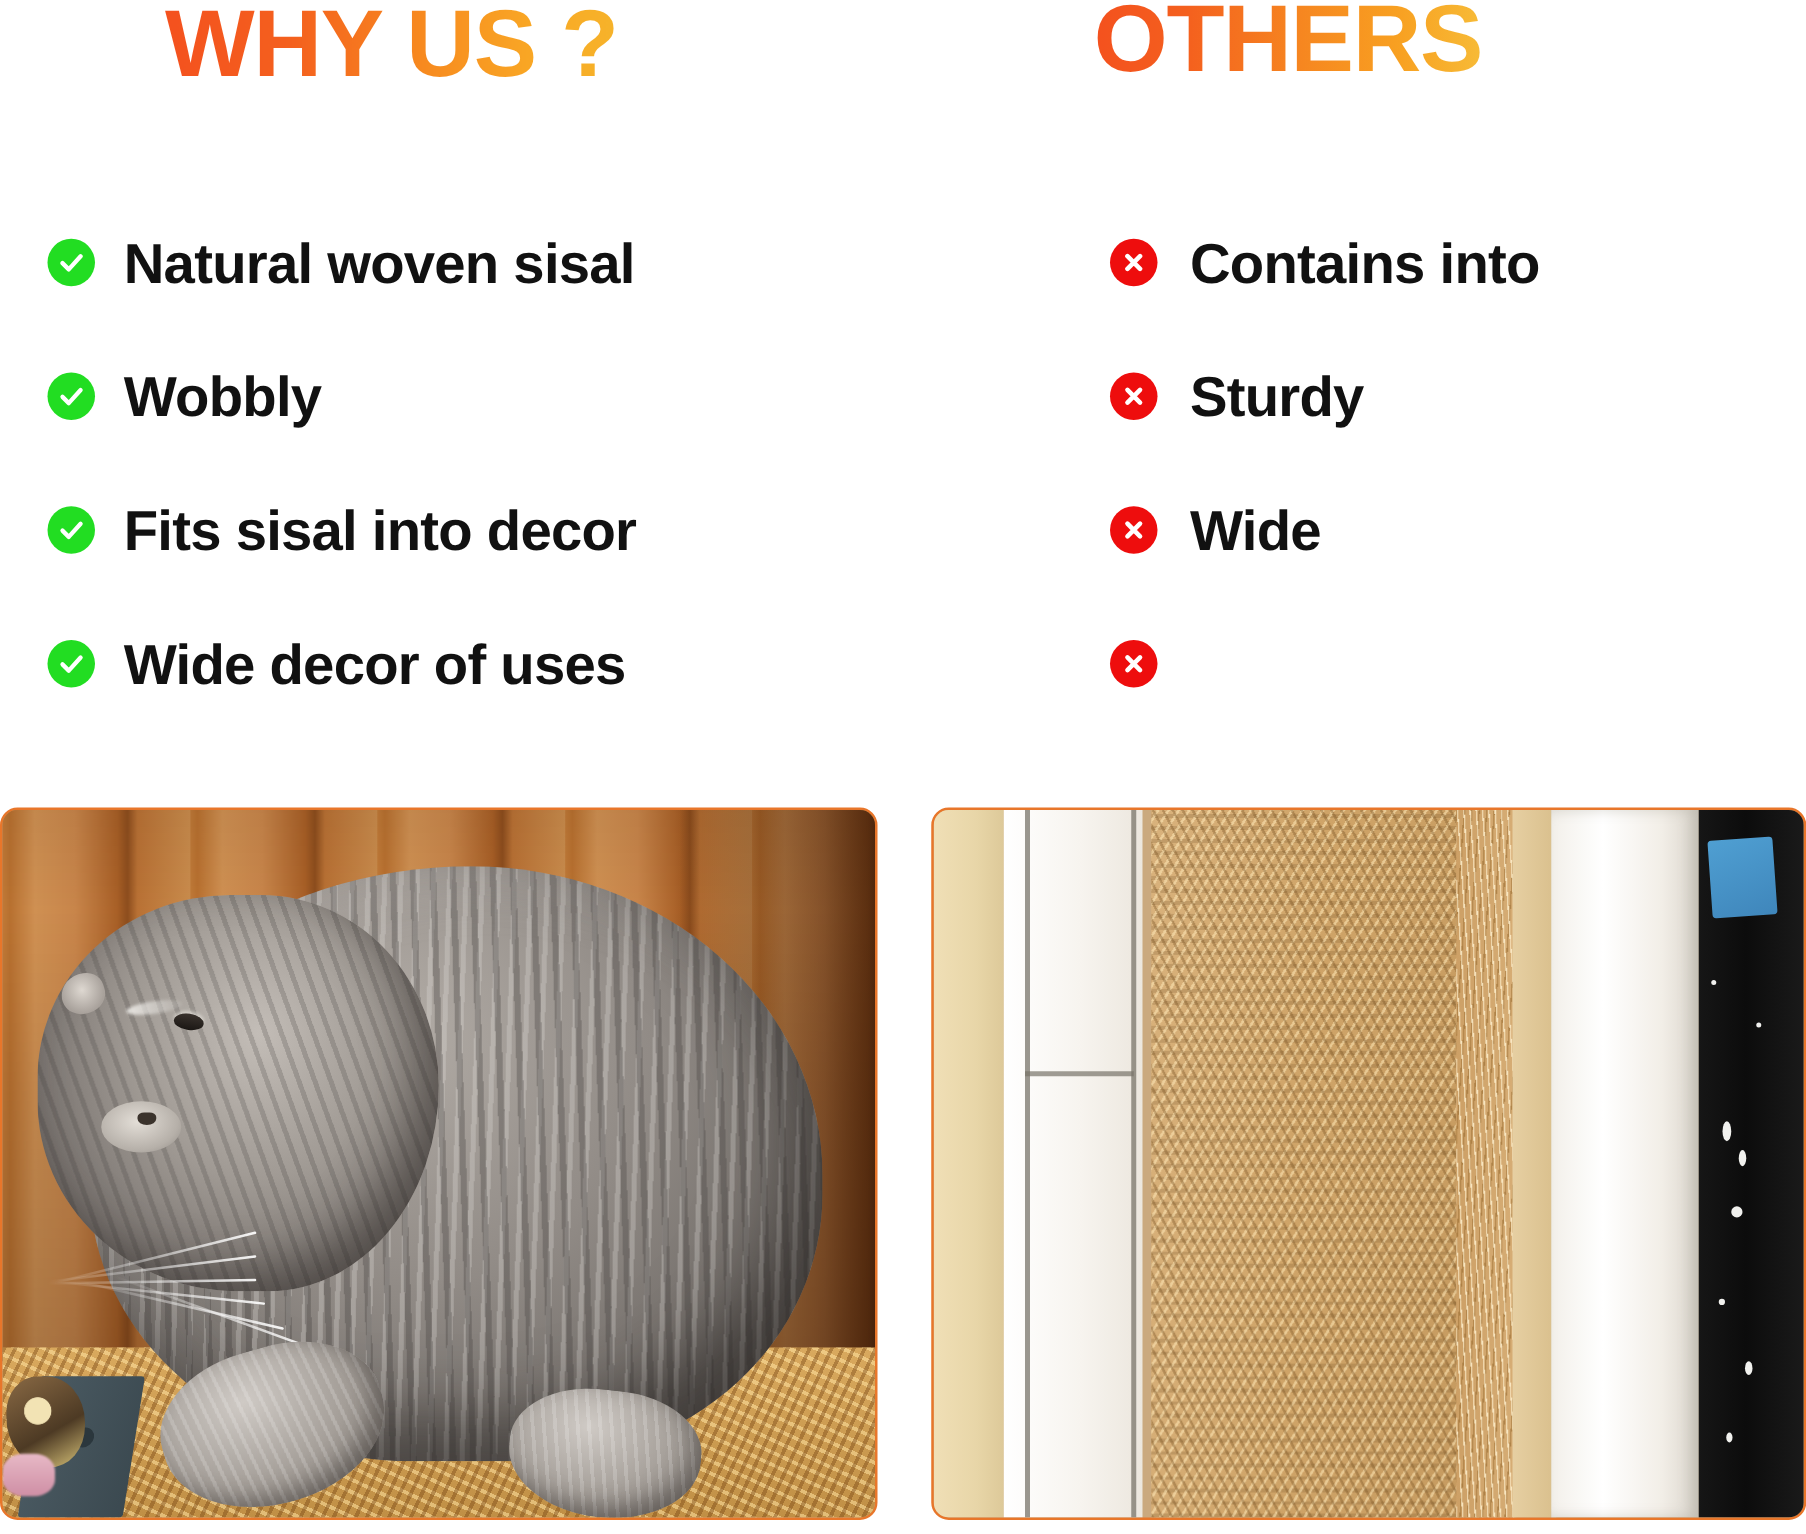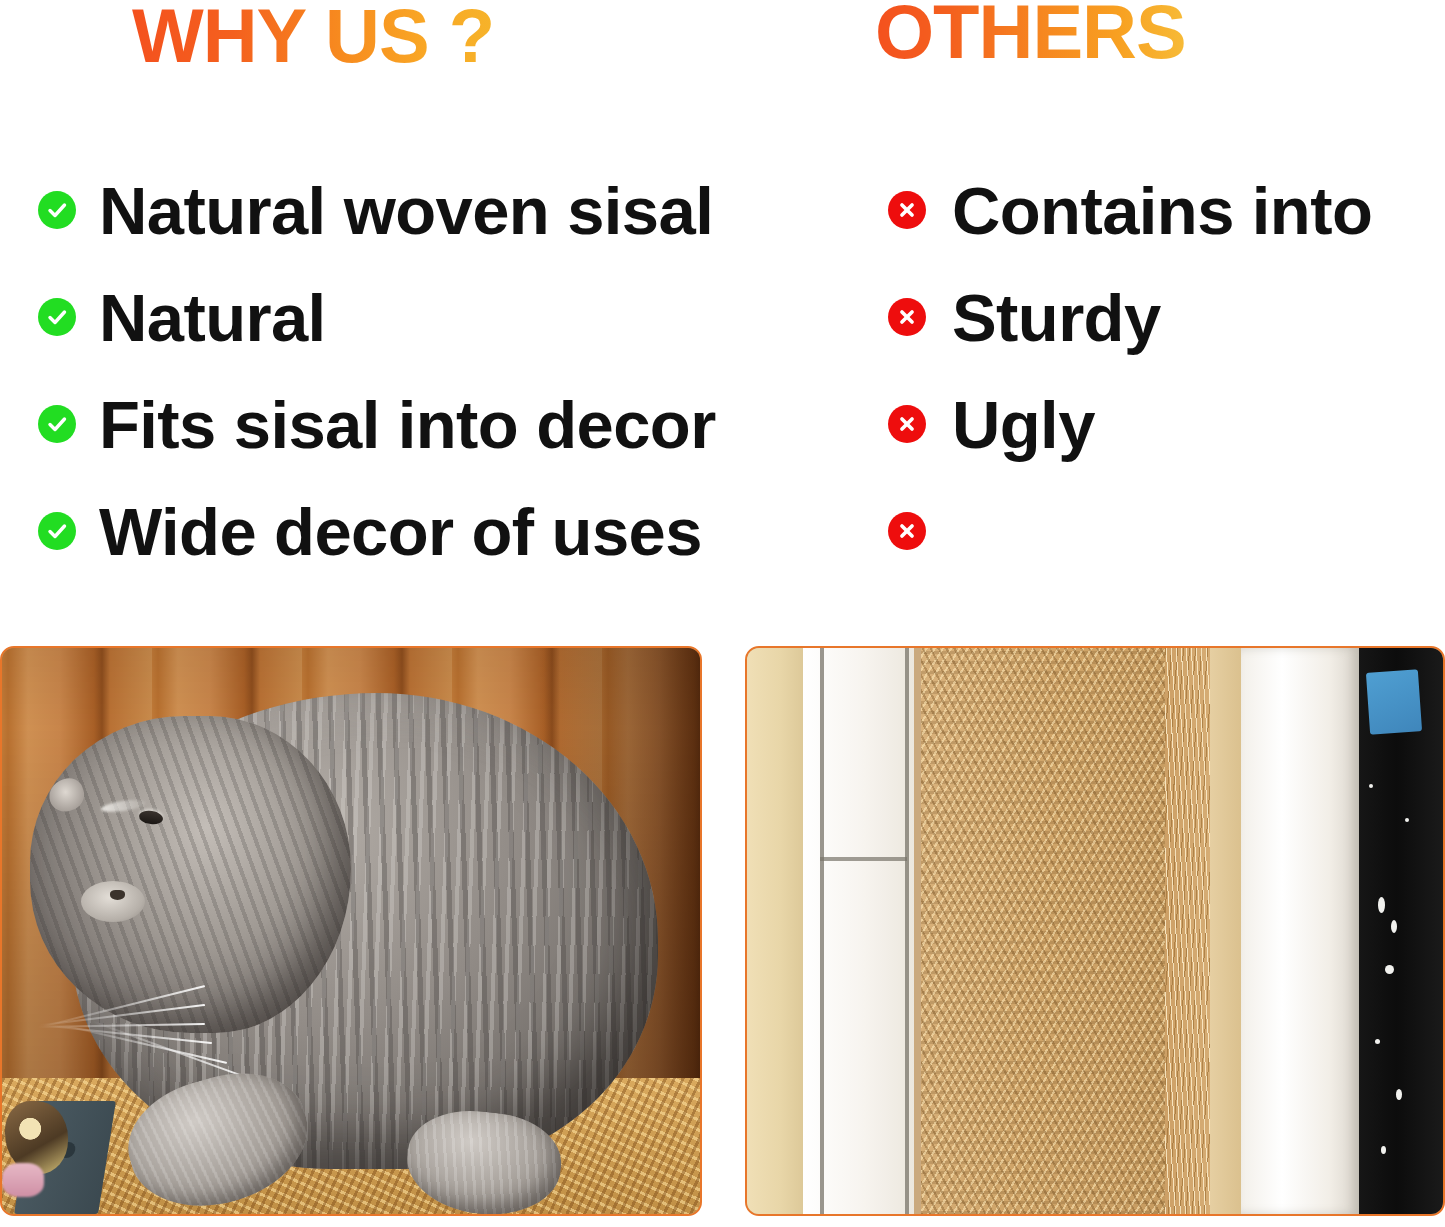--- a/index.html
+++ b/index.html
@@ -61,21 +61,21 @@
     width:38px; height:38px;
     border-radius:50%;
     display:flex; align-items:center; justify-content:center;
     position:relative;
   }
   .badge.check { background:#22dd22; }
   .badge.cross { background:#ee0d0d; }
   .badge svg { display:block; }
 
   .feature-label {
-    font-size:67px;
+    font-size:45px;
     font-weight:bold;
     color:#111111;
     letter-spacing:-0.6px;
     line-height:1;
     padding-left:0;
   }
   .col-left  .feature-label { margin-left:23px; }
   .col-right .feature-label { margin-left:26px; }
 
   
@@ -307,21 +307,21 @@
         </span>
         <span class="feature-label">Natural woven sisal</span>
       </div>
 
       <div class="feature-row r1">
         <span class="badge check">
           <svg width="24" height="24" viewBox="0 0 24 24" aria-hidden="true">
             <path d="M5 12.5 L10 17.5 L19.5 7" fill="none" stroke="#ffffff" stroke-width="3.4" stroke-linecap="round" stroke-linejoin="round"></path>
           </svg>
         </span>
-        <span class="feature-label">Natural</span>
+        <span class="feature-label">Wobbly</span>
       </div>
 
       <div class="feature-row r2">
         <span class="badge check">
           <svg width="24" height="24" viewBox="0 0 24 24" aria-hidden="true">
             <path d="M5 12.5 L10 17.5 L19.5 7" fill="none" stroke="#ffffff" stroke-width="3.4" stroke-linecap="round" stroke-linejoin="round"></path>
           </svg>
         </span>
         <span class="feature-label">Fits sisal into decor</span>
       </div>
@@ -356,21 +356,21 @@
         </span>
         <span class="feature-label">Sturdy</span>
       </div>
 
       <div class="feature-row r2">
         <span class="badge cross">
           <svg width="22" height="22" viewBox="0 0 24 24" aria-hidden="true">
             <path d="M6.5 6.5 L17.5 17.5 M17.5 6.5 L6.5 17.5" fill="none" stroke="#ffffff" stroke-width="4" stroke-linecap="round"></path>
           </svg>
         </span>
-        <span class="feature-label">Ugly</span>
+        <span class="feature-label">Wide</span>
       </div>
 
       <div class="feature-row r3">
         <span class="badge cross">
           <svg width="22" height="22" viewBox="0 0 24 24" aria-hidden="true">
             <path d="M6.5 6.5 L17.5 17.5 M17.5 6.5 L6.5 17.5" fill="none" stroke="#ffffff" stroke-width="4" stroke-linecap="round"></path>
           </svg>
         </span>
       </div>
 

